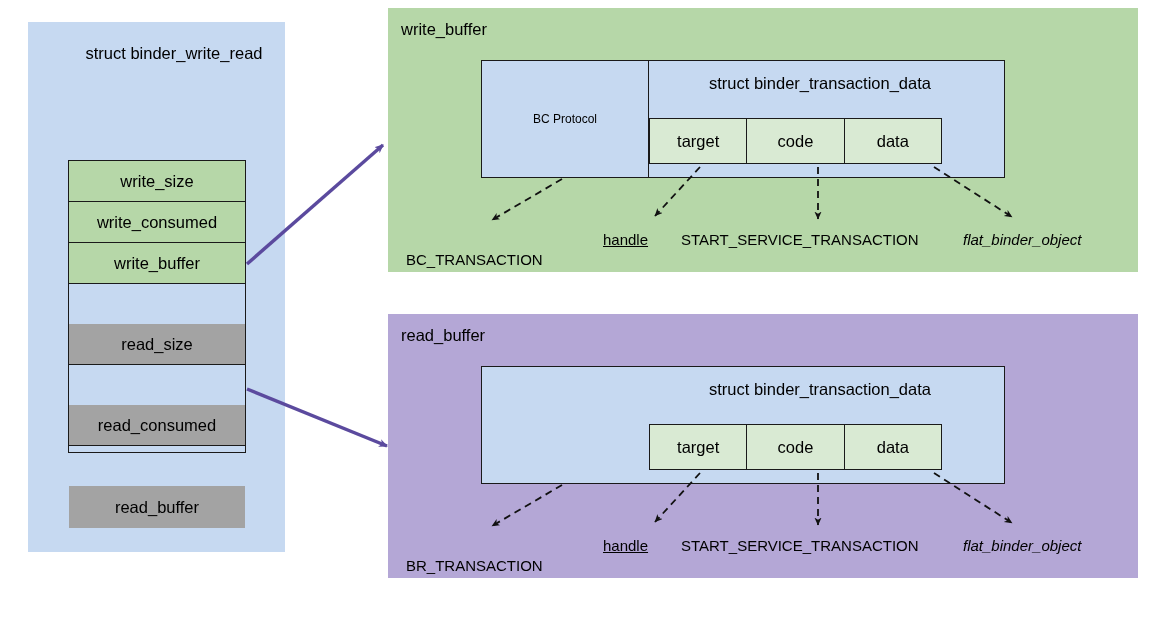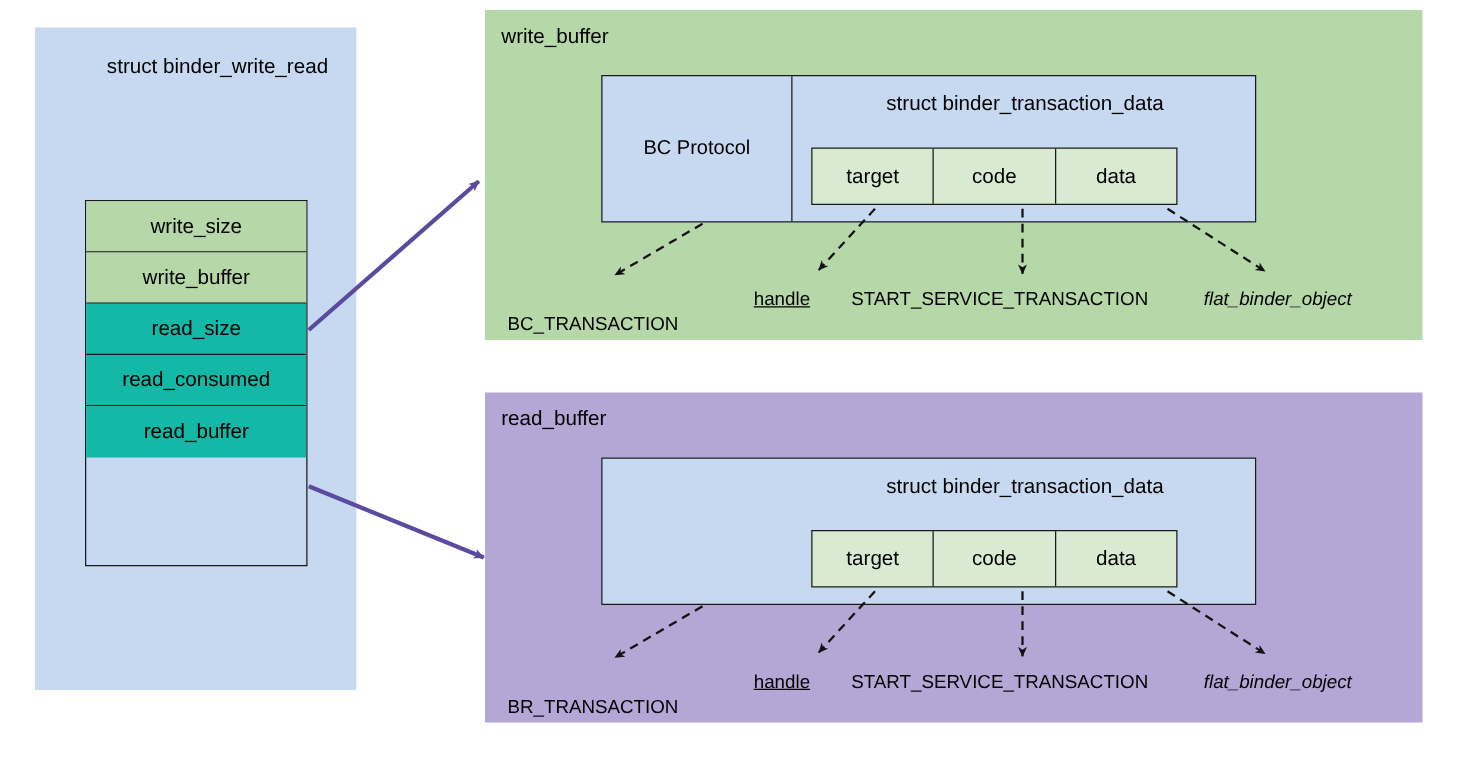--- a/index.html
+++ b/index.html
@@ -55,21 +55,21 @@
     height: 41.1px;
     box-sizing: border-box;
     border-bottom: 1.6px solid #1a1a1a;
     display: flex;
     align-items: center;
     justify-content: center;
     font-size: 16.5px;
   }
   .field-row:last-child { border-bottom: none; }
   .field-write { background: #b6d7a8; }
-  .field-read  { background: #14b8a6; }
+  .field-read  { background: #a3a3a3; margin-top: 40px; }
 
   
   .buffer-panel { left: 388px; width: 750px; }
   #write-panel { top: 8px;   height: 264px; background: #b6d7a8; }
   #read-panel  { top: 314px; height: 264px; background: #b4a7d6; }
 
   .panel-label {
     position: absolute;
     left: 13px;
     top: 12px;
@@ -84,28 +84,28 @@
     width: 524px;        
     height: 118px;       
     background: #c6d9f1;
     border: 1.6px solid #1a1a1a;
     box-sizing: border-box;
   }
   .protocol-cell {
     position: absolute;
     left: 0;
     top: 0;
-    width: 152px;        
+    width: 167px;        
     height: 100%;
     border-right: 1.6px solid #1a1a1a;
     box-sizing: border-box;
     display: flex;
     align-items: center;
     justify-content: center;
-    font-size: 16px;
+    font-size: 12px;
   }
   .tdata-side {
     position: absolute;
     left: 154px;
     top: 0;
     right: 0;
     bottom: 0;
   }
   .tdata-title {
     position: absolute;
@@ -160,20 +160,21 @@
 </style>
 </head>
 <body>
 
 <div class="abs" id="struct-panel"></div>
 
 <div class="abs center-text" id="struct-title">struct binder_write_read</div>
 
 <div class="abs" id="field-list">
   <div class="field-row field-write">write_size</div>
+  <div class="field-row field-write">write_consumed</div>
   <div class="field-row field-write">write_buffer</div>
   <div class="field-row field-read">read_size</div>
   <div class="field-row field-read">read_consumed</div>
   <div class="field-row field-read">read_buffer</div>
 </div>
 
 <div class="abs buffer-panel" id="write-panel">
   <div class="panel-label">write_buffer</div>
 
   <div class="inner-box">

